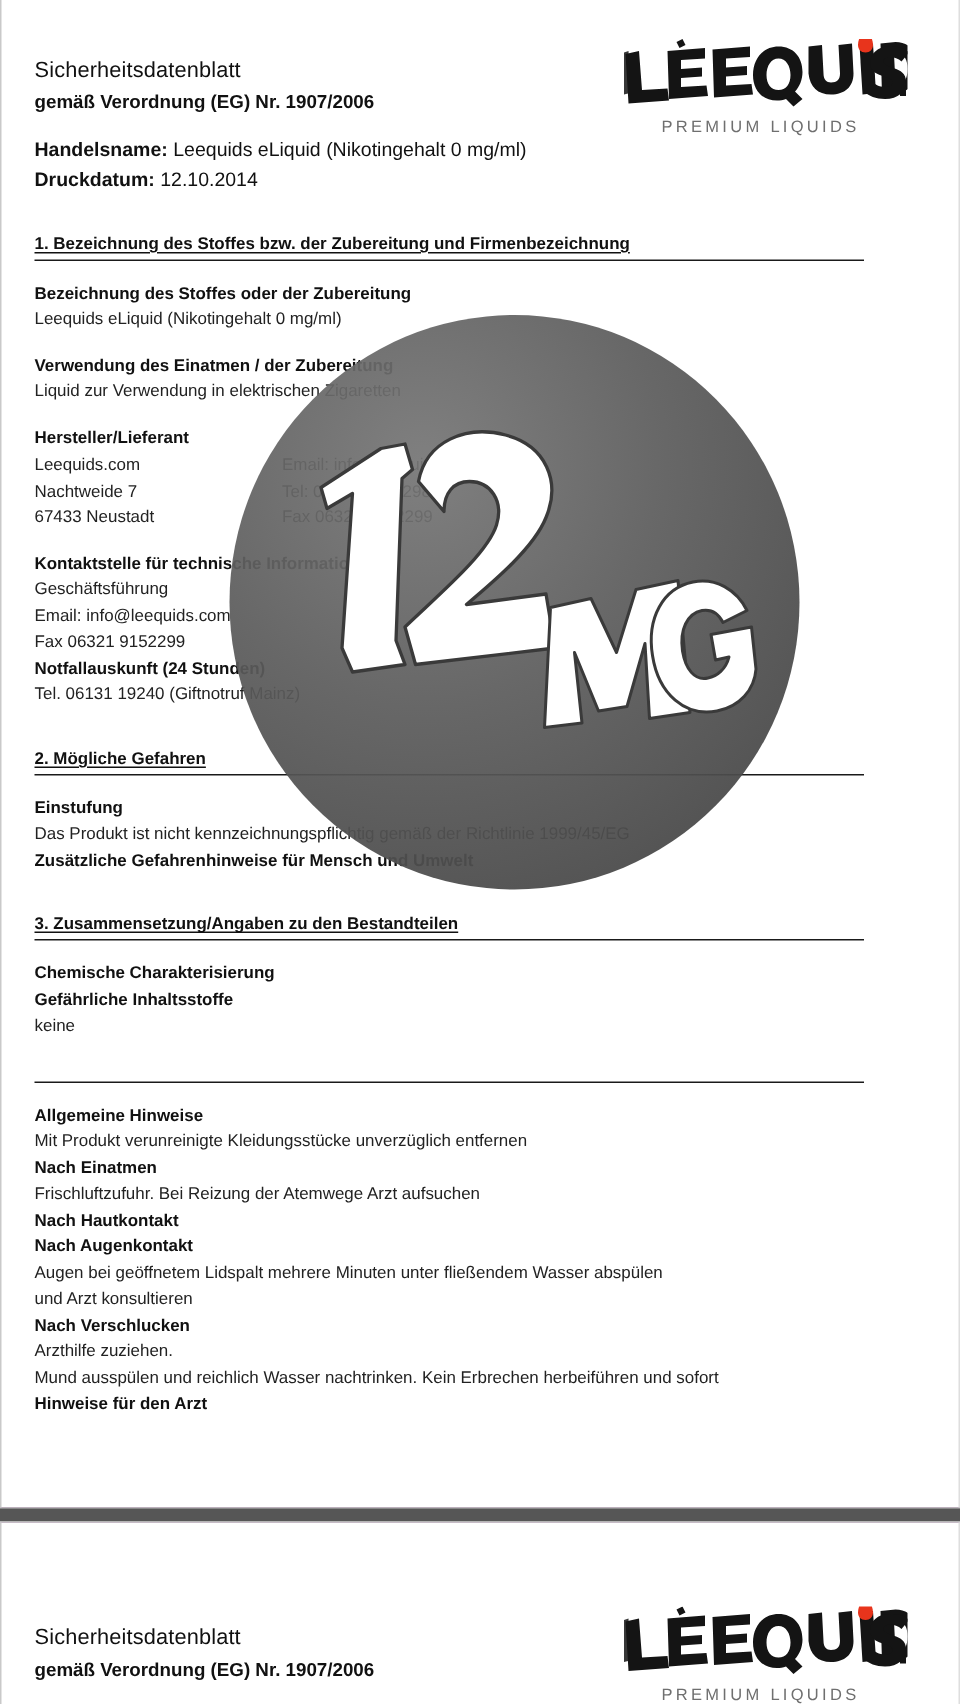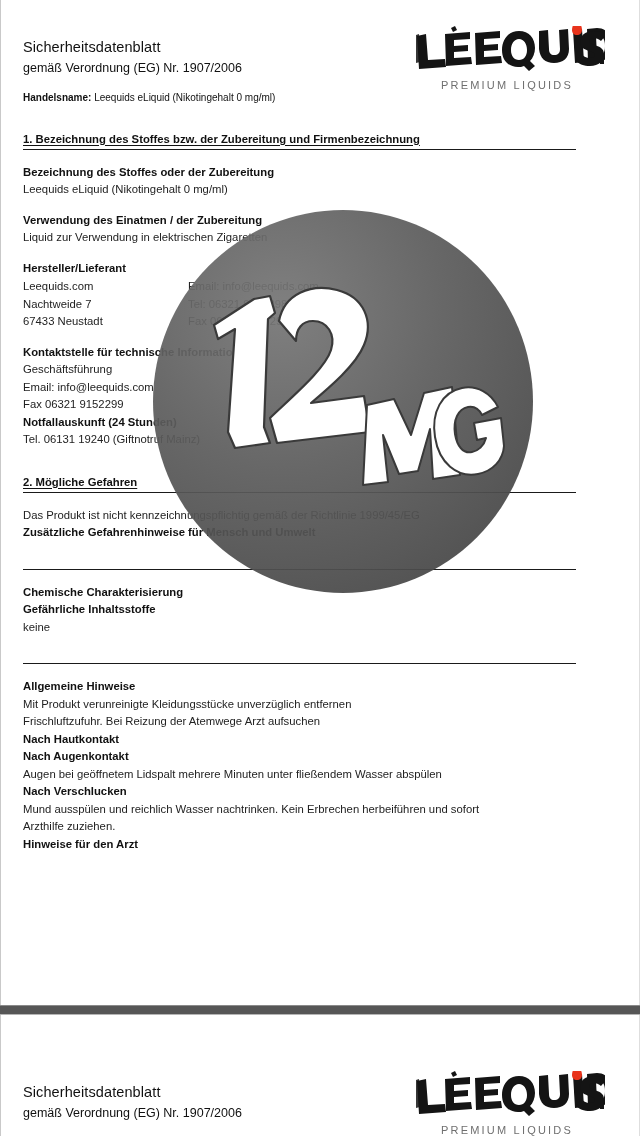--- a/index.html
+++ b/index.html
@@ -62,28 +62,28 @@
 
   .doc-title {
     font-size: 14.5px;
     font-weight: 400;
     letter-spacing: 0.1px;
     color: #111;
     line-height: 1.35;
   }
   .doc-subtitle {
     font-size: 12.5px;
-    font-weight: 400;
+    font-weight: 700;
     color: #111;
     line-height: 1.5;
     margin-top: 1px;
   }
   .meta-block { margin-top: 13px; }
   .meta-line {
-    font-size: 10px;
+    font-size: 13px;
     line-height: 1.52;
     color: #111;
   }
   .meta-line .k { font-weight: bold; }
   .meta-line .v { font-weight: normal; }
 
   
   .logo {
     position: relative;
     width: 196px;
@@ -195,20 +195,24 @@
 
     <div class="masthead">
       <div class="masthead-text">
         <div class="doc-title">Sicherheitsdatenblatt</div>
         <div class="doc-subtitle">gemäß Verordnung (EG) Nr. 1907/2006</div>
         <div class="meta-block">
           <div class="meta-line">
             <span class="k">Handelsname:</span>
             <span class="v">Leequids eLiquid (Nikotingehalt 0 mg/ml)</span>
           </div>
+          <div class="meta-line">
+            <span class="k">Druckdatum:</span>
+            <span class="v">12.10.2014</span>
+          </div>
         </div>
       </div>
 
       <div class="logo">
         <span class="logo-mark">
           <svg width="196" height="52" viewBox="0 0 196 52" xmlns="http://www.w3.org/2000/svg">
             <g fill="#141414">
 
               <path d="M8 10 l9 -2 2 26 17 -1 1 8 -27 2 z"></path>
               <path d="M7 9 l3 -1 1 28 -4 1 z" opacity="0.85"></path>
@@ -279,52 +283,58 @@
       </div>
     </div>
 
     <div class="section">
       <div class="section-head">
         <span class="label">2. Mögliche Gefahren</span>
       </div>
       <div class="section-rule"></div>
 
       <div class="block block-first">
+        <div class="lbl">Einstufung</div>
         <div class="txt">Das Produkt ist nicht kennzeichnungspflichtig gemäß der Richtlinie 1999/45/EG</div>
         <div class="lbl">Zusätzliche Gefahrenhinweise für Mensch und Umwelt</div>
       </div>
     </div>
 
     <div class="section">
+      <div class="section-head">
+        <span class="label">3. Zusammensetzung/Angaben zu den Bestandteilen</span>
+      </div>
       <div class="section-rule"></div>
 
       <div class="block block-first">
         <div class="lbl">Chemische Charakterisierung</div>
         <div class="lbl">Gefährliche Inhaltsstoffe</div>
         <div class="txt">keine</div>
       </div>
     </div>
 
     <div class="section">
       <div class="section-rule"></div>
 
       <div class="block block-first">
         <div class="lbl">Allgemeine Hinweise</div>
         <div class="txt">Mit Produkt verunreinigte Kleidungsstücke unverzüglich entfernen</div>
 
+        <div class="lbl">Nach Einatmen</div>
         <div class="txt">Frischluftzufuhr. Bei Reizung der Atemwege Arzt aufsuchen</div>
 
         <div class="lbl">Nach Hautkontakt</div>
 
         <div class="lbl">Nach Augenkontakt</div>
         <div class="txt">Augen bei geöffnetem Lidspalt mehrere Minuten unter fließendem Wasser abspülen</div>
+        <div class="txt">und Arzt konsultieren</div>
 
         <div class="lbl">Nach Verschlucken</div>
+        <div class="txt">Arzthilfe zuziehen.</div>
         <div class="txt">Mund ausspülen und reichlich Wasser nachtrinken. Kein Erbrechen herbeiführen und sofort</div>
-        <div class="txt">Arzthilfe zuziehen.</div>
 
         <div class="lbl">Hinweise für den Arzt</div>
       </div>
     </div>
 
   </div>
 
   <div class="page-gap"></div>
 
   <div class="page page-two">

